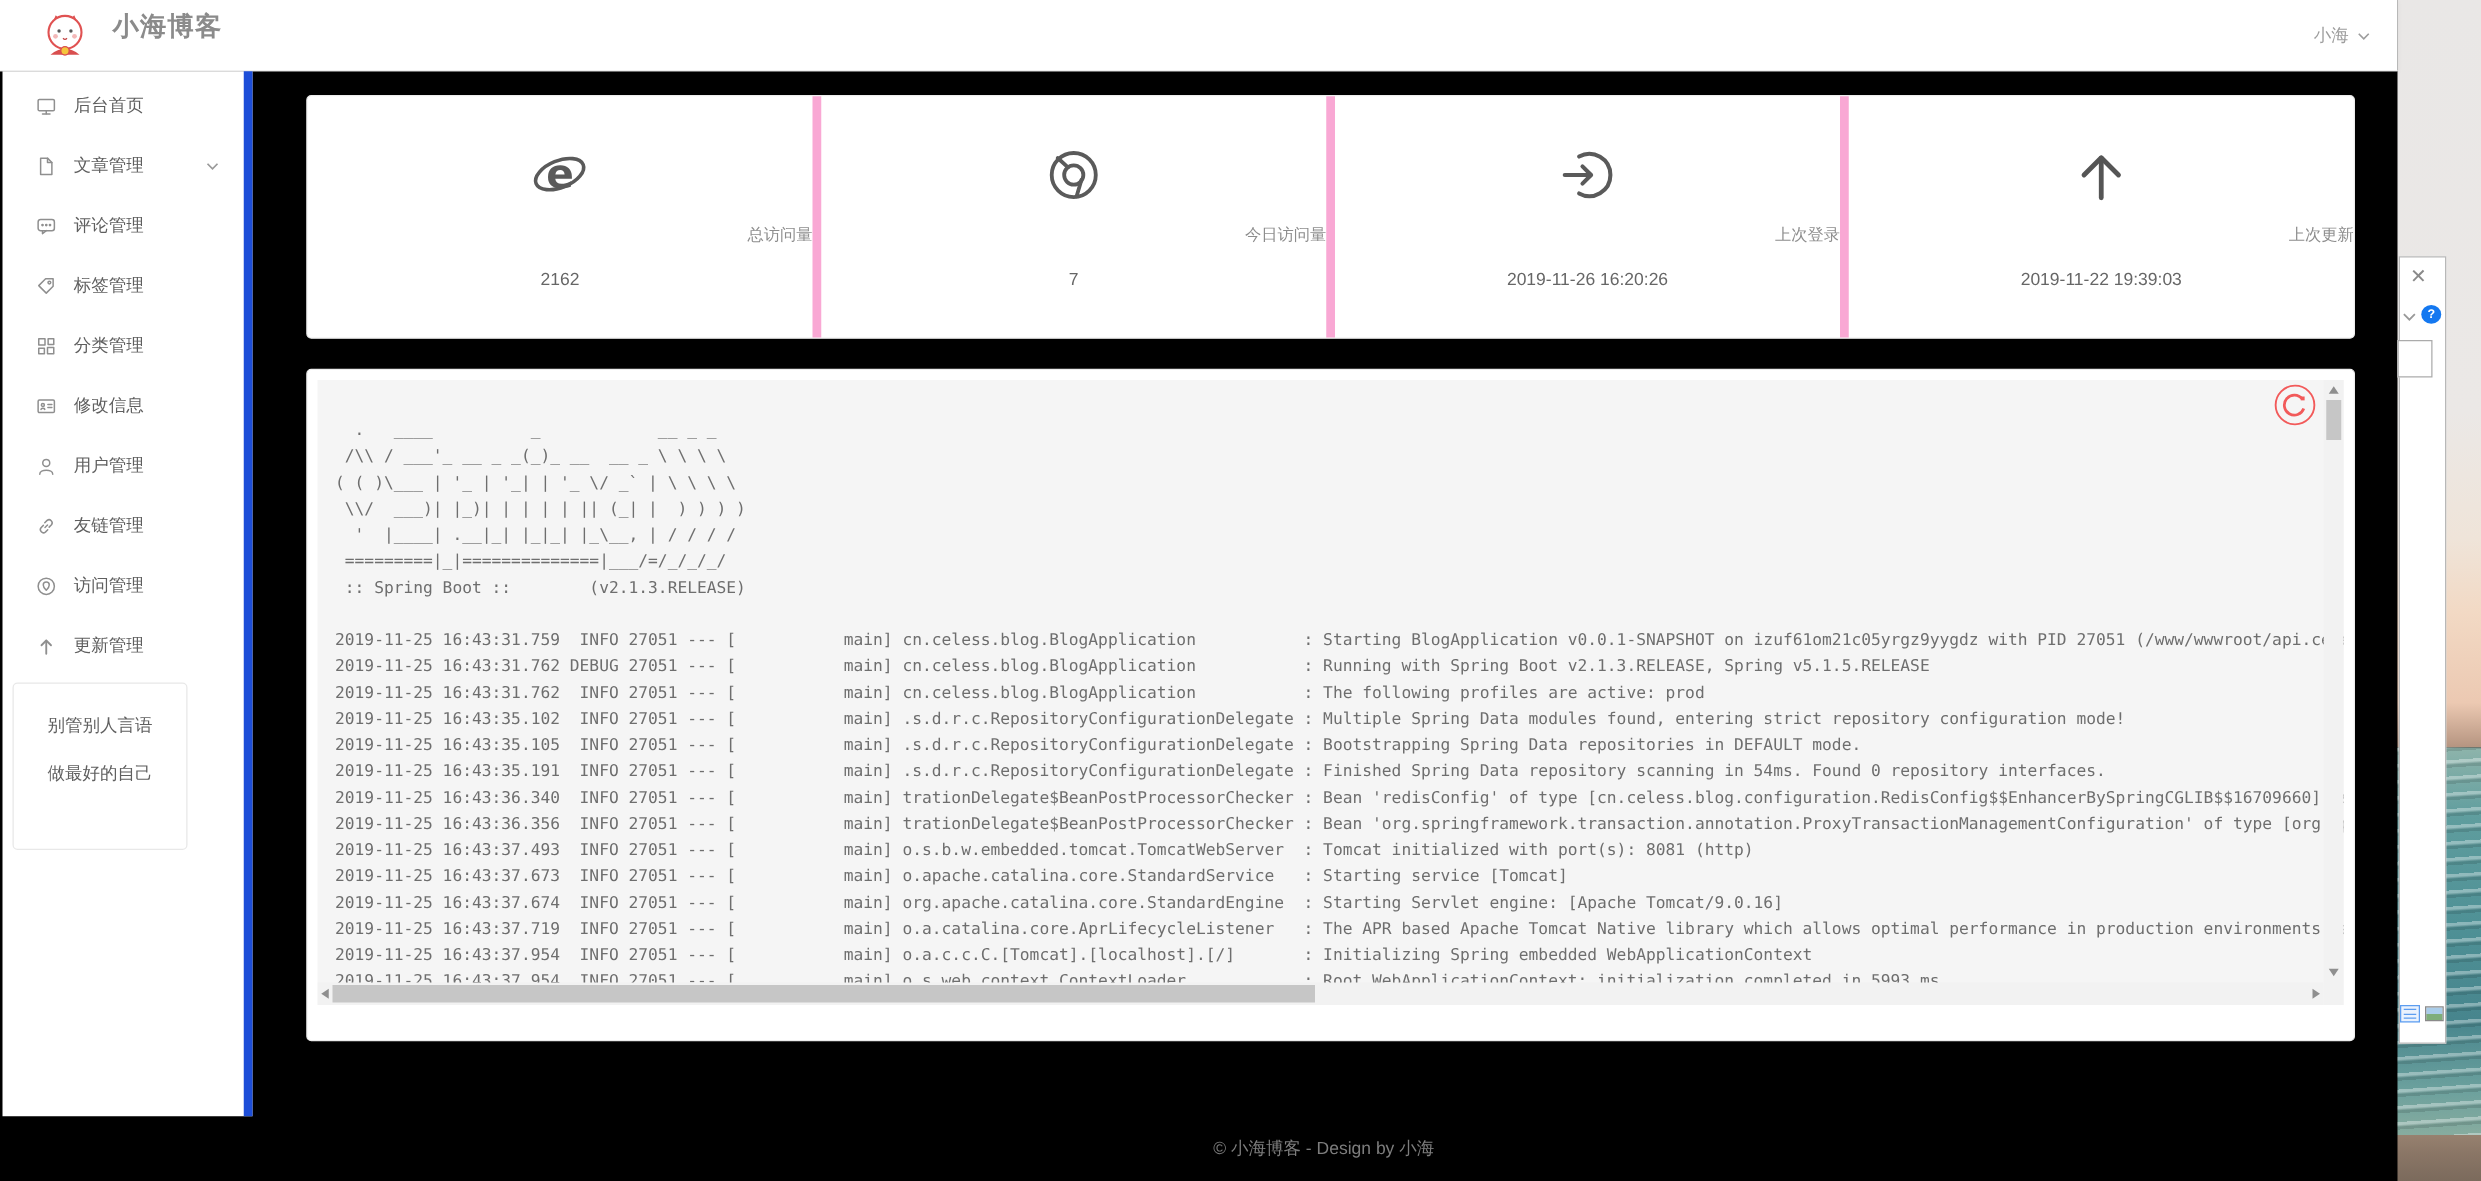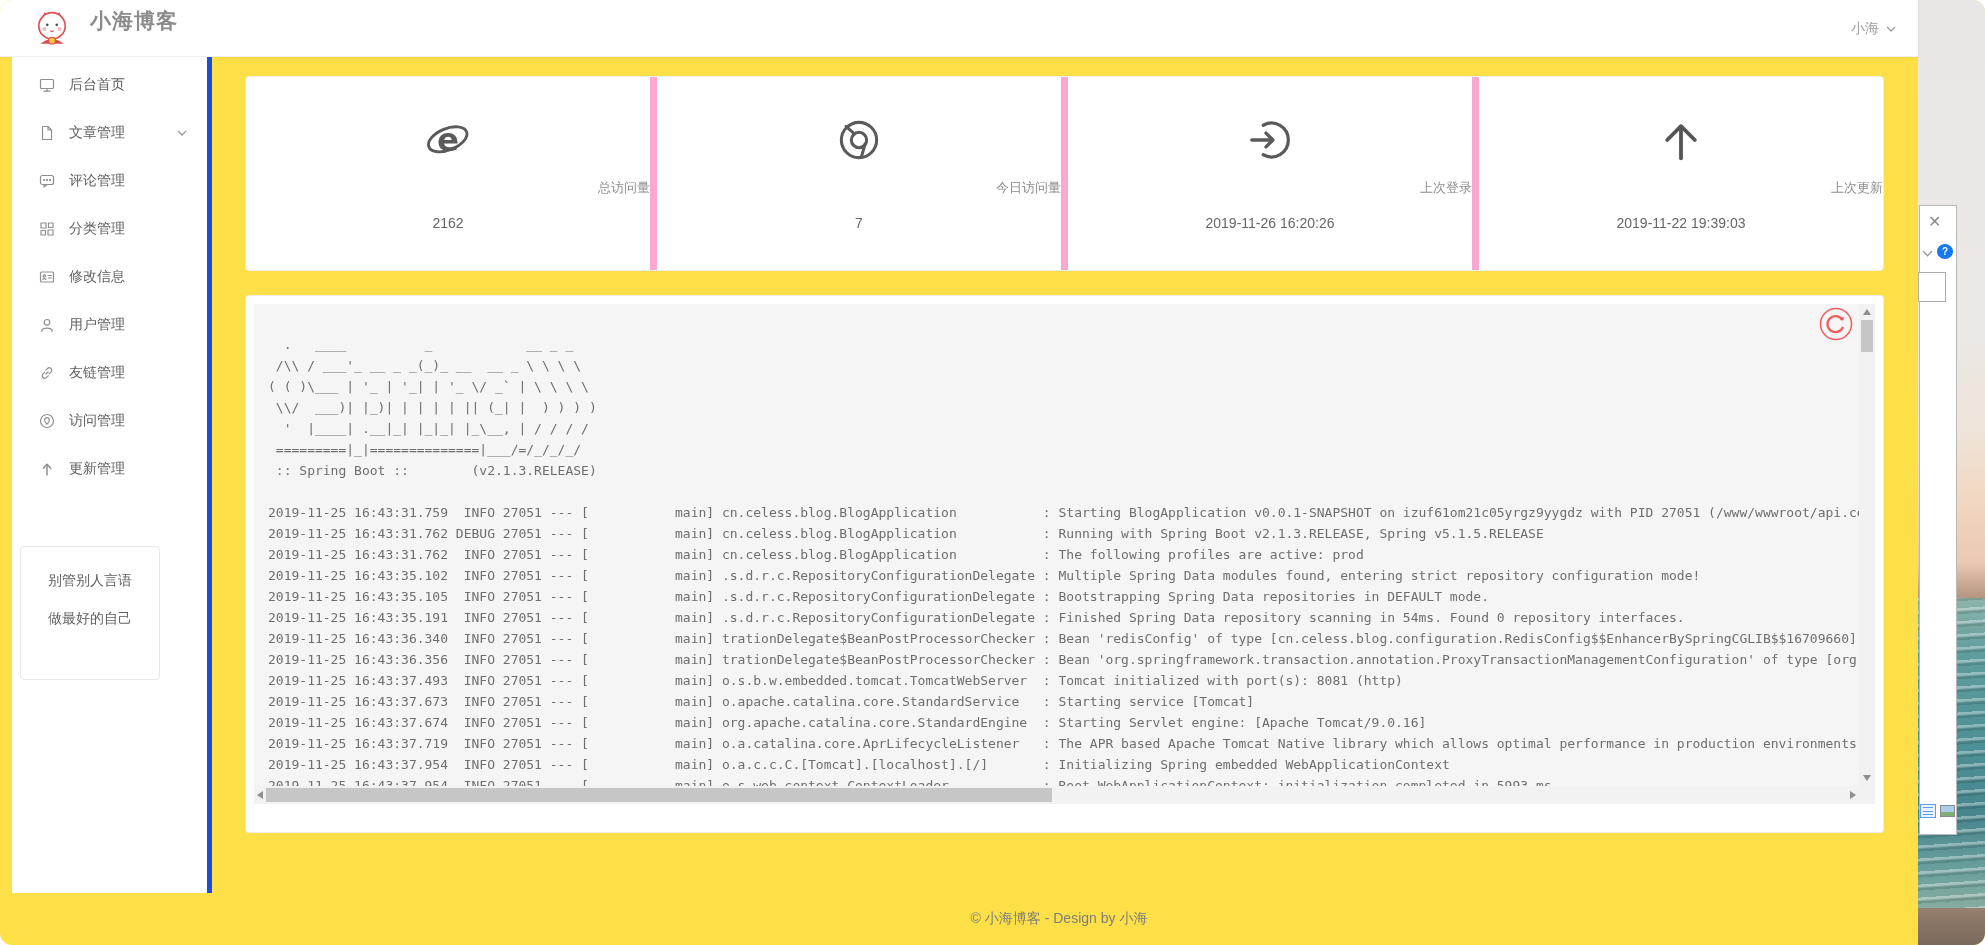--- a/index.html
+++ b/index.html
@@ -1,17 +1,17 @@
 <!DOCTYPE html>
 <html><head>
 <meta charset="utf-8">
 <style>
   * { margin:0; padding:0; box-sizing:border-box; }
   body { font-family:"Liberation Sans", sans-serif; }
-  .screen { position:relative; width:1985px; height:945px; overflow:hidden; background:#fde047;border-radius:12px; }
+  .screen { position:relative; width:1985px; height:945px; overflow:hidden; background:#000000; }
 
   
   .wallpaper { position:absolute; left:1918px; top:0; width:67px; height:945px; z-index:1; }
   .wp-sky   { position:absolute; left:0; top:0; width:100%; height:598px;
               background:linear-gradient(180deg,#e9e7e6 0%,#ebe8e6 55%,#efe4d9 72%,#f2d9c4 82%,#ecc9b2 94%,#e3bca6 98%,#a3range 100%);
               background:linear-gradient(180deg,#e9e7e6 0%,#ebe8e6 55%,#efe4d9 72%,#f2d9c4 82%,#ecc9b2 94%,#b59480 100%); }
   .wp-ocean { position:absolute; left:0; top:598px; width:100%; height:310px;
               background:linear-gradient(180deg,#8eb4ab 0%,#5f9d9e 18%,#4f9196 45%,#47858d 70%,#6ba09d 88%,#87ac9f 100%); }
   .wp-ocean:after { content:""; position:absolute; inset:0;
               background:repeating-linear-gradient(176deg, rgba(255,255,255,0.35) 0 2px, rgba(0,0,0,0.12) 4px 6px, transparent 6px 13px); }
@@ -23,22 +23,22 @@
 
   header { position:absolute; left:0; top:0; width:100%; height:57px; background:#fff;
            border-bottom:1px solid #f0f0f0; box-shadow:0 1px 4px rgba(0,0,0,.05); }
   .logo { position:absolute; left:33px; top:9px; width:38px; height:38px; }
   .titles { position:absolute; left:90px; top:7px; }
   .site-title { font-size:21px; font-weight:bold; color:#8b8b8b; letter-spacing:1px; }
   .site-subtitle { font-size:12px; color:#a2a2a2; margin-top:22px; }
   .user-menu { position:absolute; right:22px; top:0; height:57px; display:flex; align-items:center; gap:7px;
                color:#9d9d9d; font-size:14px; cursor:pointer; }
 
-  aside { position:absolute; left:12px; top:57px; width:200px; height:836px; background:#fff;
-          border-right:5px solid #1d4ed8; }
+  aside { position:absolute; left:2px; top:57px; width:200px; height:836px; background:#fff;
+          border-right:7px solid #1d4ed8; }
   .menu { padding-top:4px; }
   .menu-item { height:48px; display:flex; align-items:center; padding-left:27px; cursor:pointer;
                color:#5f5f5f; font-size:14px; }
   .mi-icon { width:16px; height:16px; margin-right:14px; display:inline-flex; }
   .mi-arrow { margin-left:auto; margin-right:20px; display:inline-flex; }
   .motto { position:absolute; left:8px; top:489px; width:140px; height:134px; border:1px solid #e8e8e8;
            border-radius:4px; text-align:center; color:#606060; font-size:14px; padding-top:25px; }
   .motto div + div { margin-top:20px; }
 
   main { position:absolute; left:200px; top:57px; width:1718px; height:888px; }
@@ -161,20 +161,29 @@
             <span class="mi-icon">
               <svg width="16" height="16" viewBox="0 0 16 16" fill="none" stroke="#8f8f8f" stroke-width="1.2" stroke-linecap="round" stroke-linejoin="round">
                 <rect x="1.5" y="2.5" width="13" height="9" rx="2"></rect>
                 <path d="M5 11.5 V14 L8 11.5"></path>
                 <circle cx="5" cy="7" r="0.5" fill="#8f8f8f"></circle>
                 <circle cx="8" cy="7" r="0.5" fill="#8f8f8f"></circle>
                 <circle cx="11" cy="7" r="0.5" fill="#8f8f8f"></circle>
               </svg>
             </span>
             <span>评论管理</span>
+          </div>
+          <div class="menu-item">
+            <span class="mi-icon">
+              <svg width="16" height="16" viewBox="0 0 16 16" fill="none" stroke="#8f8f8f" stroke-width="1.2" stroke-linecap="round" stroke-linejoin="round">
+                <path d="M2 7.5 L7.5 2 H13.5 V8 L8 13.5 Z"></path>
+                <circle cx="10.5" cy="5" r="1.1"></circle>
+              </svg>
+            </span>
+            <span>标签管理</span>
           </div>
           <div class="menu-item">
             <span class="mi-icon">
               <svg width="16" height="16" viewBox="0 0 16 16" fill="none" stroke="#8f8f8f" stroke-width="1.2" stroke-linecap="round" stroke-linejoin="round">
                 <rect x="2" y="2" width="5" height="5"></rect>
                 <rect x="9.5" y="2" width="4.5" height="4.5"></rect>
                 <rect x="2" y="9.5" width="4.5" height="4.5"></rect>
                 <rect x="9" y="9" width="5" height="5"></rect>
               </svg>
             </span>

